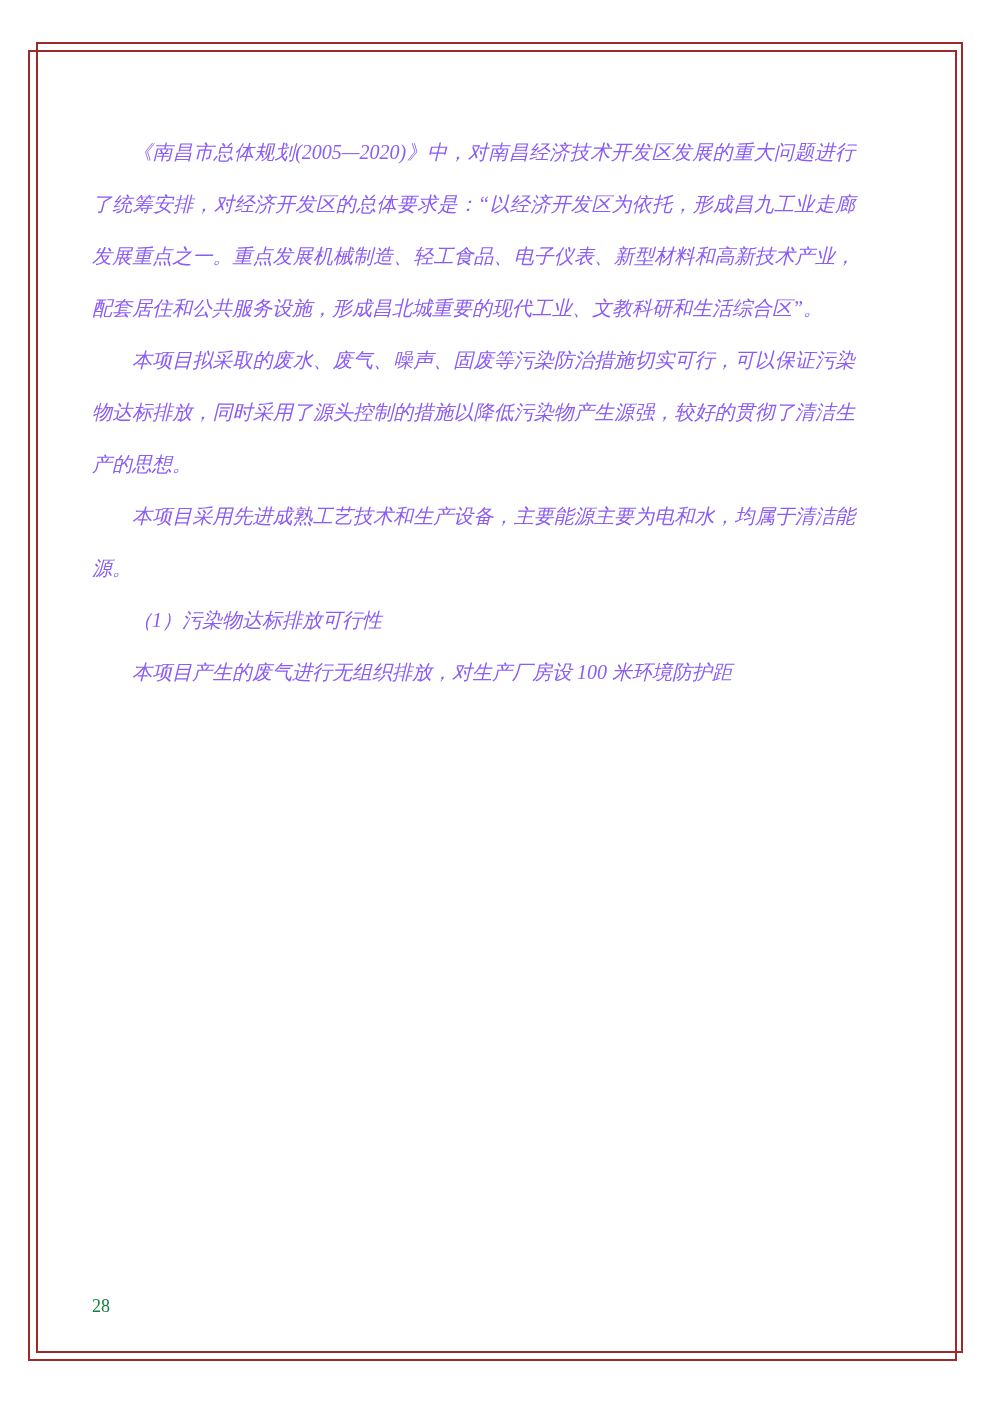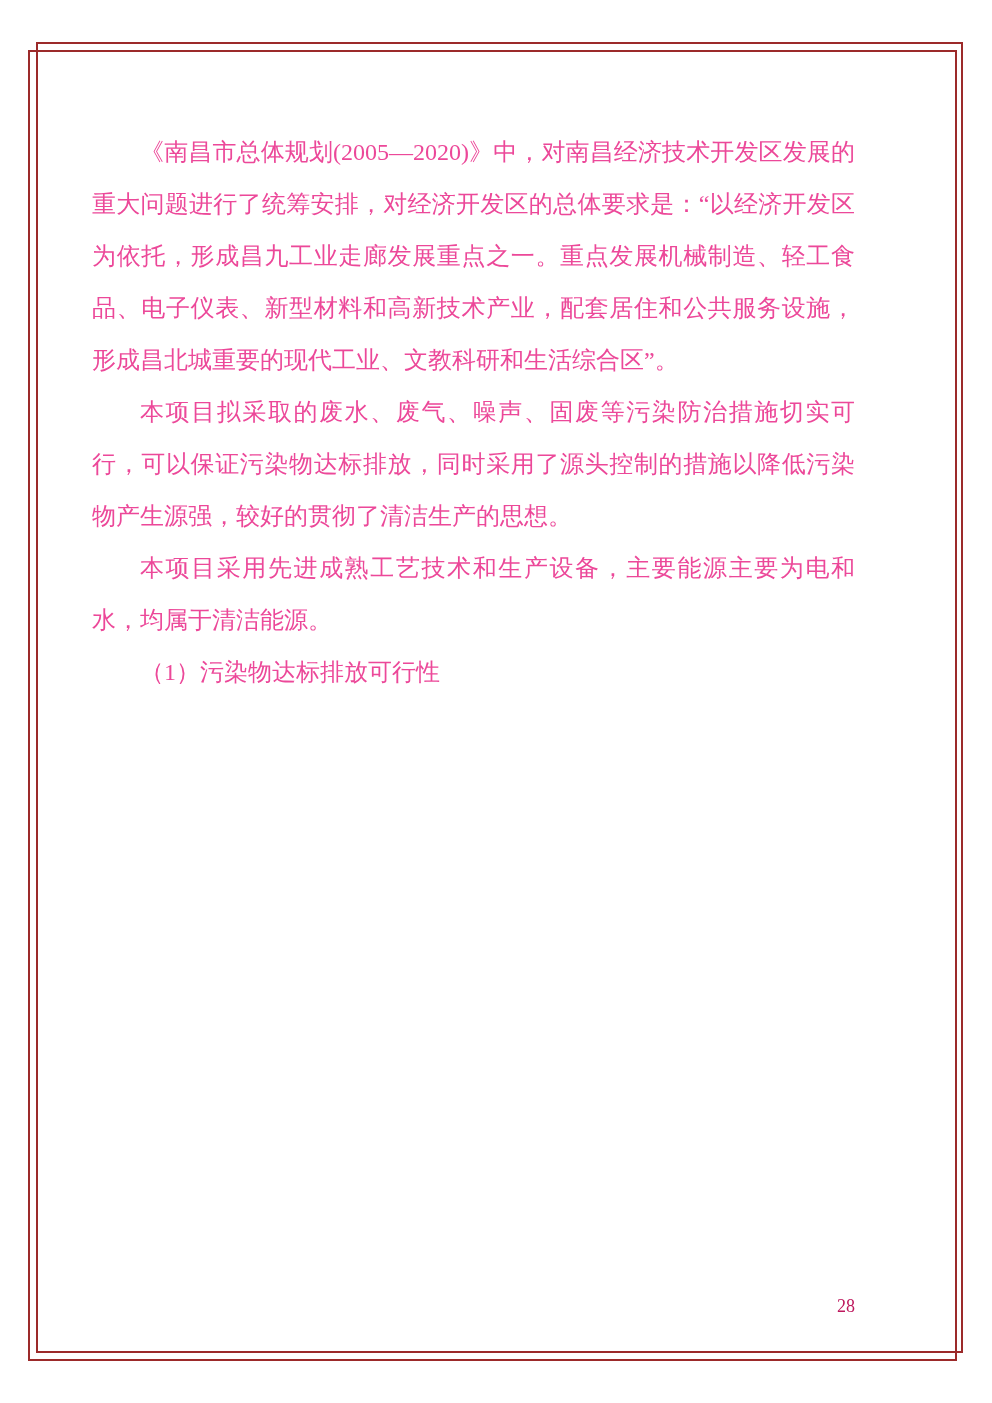--- a/index.html
+++ b/index.html
@@ -26,49 +26,51 @@
     pointer-events: none;
   }
   .frame-outer { left: 36px; top: 42px; width: 927px; height: 1311px; }
   .frame-inner { left: 28px; top: 50px; width: 929px; height: 1311px; }
 
   .content {
     position: absolute;
     left: 92px;
     top: 126px;
     width: 763px;
-    font-size: 24px;
+    font-size: 20px;
     line-height: 52px;
-    color: #ec4899;
+    color: #8b5cf6;
     text-align: justify;
+    font-style: italic;
   }
   .content p {
     margin: 0;
     text-indent: 2em;
   }
   .page-number {
     position: absolute;
     left: 92px;
     top: 1296px;
     width: 763px;
-    text-align: right;
+    text-align: left;
     font-size: 18px;
-    color: #be185d;
+    color: #15803d;
   }
 </style>
 </head>
 <body>
 
 <div class="page">
 
   <div class="frame frame-outer"></div>
   <div class="frame frame-inner"></div>
 
   <main class="content">
     <p>《南昌市总体规划(2005—2020)》中，对南昌经济技术开发区发展的重大问题进行了统筹安排，对经济开发区的总体要求是：“以经济开发区为依托，形成昌九工业走廊发展重点之一。重点发展机械制造、轻工食品、电子仪表、新型材料和高新技术产业，配套居住和公共服务设施，形成昌北城重要的现代工业、文教科研和生活综合区”。</p>
     <p>本项目拟采取的废水、废气、噪声、固废等污染防治措施切实可行，可以保证污染物达标排放，同时采用了源头控制的措施以降低污染物产生源强，较好的贯彻了清洁生产的思想。</p>
     <p>本项目采用先进成熟工艺技术和生产设备，主要能源主要为电和水，均属于清洁能源。</p>
     <p>（1）污染物达标排放可行性</p>
+    <p>本项目产生的废气进行无组织排放，对生产厂房设 100 米环境防护距</p>
   </main>
 
   <div class="page-number">28</div>
 
 </div>
 
 </body></html>

